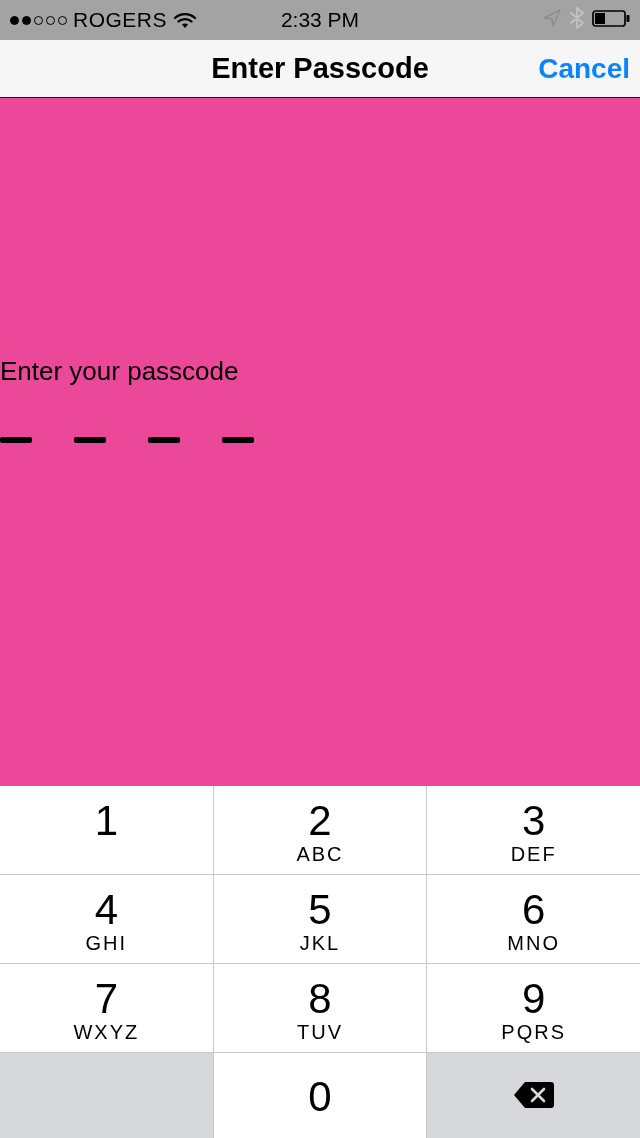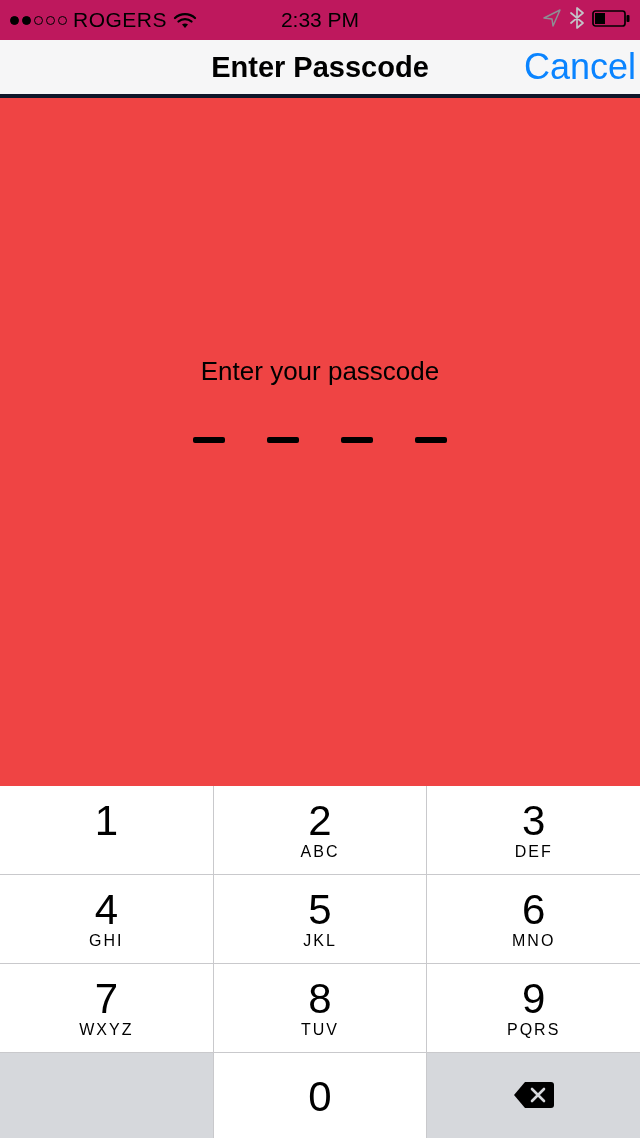--- a/index.html
+++ b/index.html
@@ -12,21 +12,21 @@
     html, body {
       width: 640px;
       height: 1138px;
       overflow: hidden;
       background: #e9e9ee;
     }
     
     .status-bar {
       height: 40px;
       width: 100%;
-      background: #be185d;
+      background: #a3a3a3;
       display: flex;
       align-items: center;
       justify-content: space-between;
       padding: 0 10px;
       font-size: 20px;
     }
     .status-left {
       display: flex;
       align-items: center;
       gap: 6px;
@@ -56,46 +56,45 @@
     .status-right {
       display: flex;
       align-items: center;
       gap: 8px;
     }
     
     .nav-bar {
       height: 58px;
       width: 100%;
       background: #f6f6f7;
-      border-bottom: 4px solid #0f172a;
+      border-bottom: 1px solid #0f172a;
       display: flex;
       align-items: center;
       justify-content: center;
       position: relative;
     }
     .nav-title {
       font-size: 29px;
       font-weight: 600;
       color: #000;
     }
     .cancel-button {
       position: absolute;
-      right: 4px;
-      font-size: 36px;
+      right: 10px;
+      font-size: 28px;
       color: #0a84ff;
-      font-weight: 400;
+      font-weight: 700;
     }
     
     .passcode-area {
       width: 100%;
       height: 688px;
-      background: #ef4444;
+      background: #ec4899;
       display: flex;
       flex-direction: column;
-      align-items: center;
       justify-content: flex-start;
       padding-top: 258px;
     }
     .prompt {
       font-size: 26px;
       color: #000;
       margin-bottom: 50px;
       font-weight: 400;
     }
     .dashes {
@@ -125,21 +124,21 @@
       justify-content: center;
       line-height: 1;
     }
     .key.blank { background: #d6d8dc; }
     .key-digit {
       font-size: 42px;
       font-weight: 300;
       color: #000;
     }
     .key-letters {
-      font-size: 16px;
+      font-size: 20px;
       font-weight: 500;
       letter-spacing: 2px;
       color: #000;
       margin-top: 2px;
       height: 16px;
     }
     .backspace {
       background: #d6d8dc;
       display: flex;
       align-items: center;

